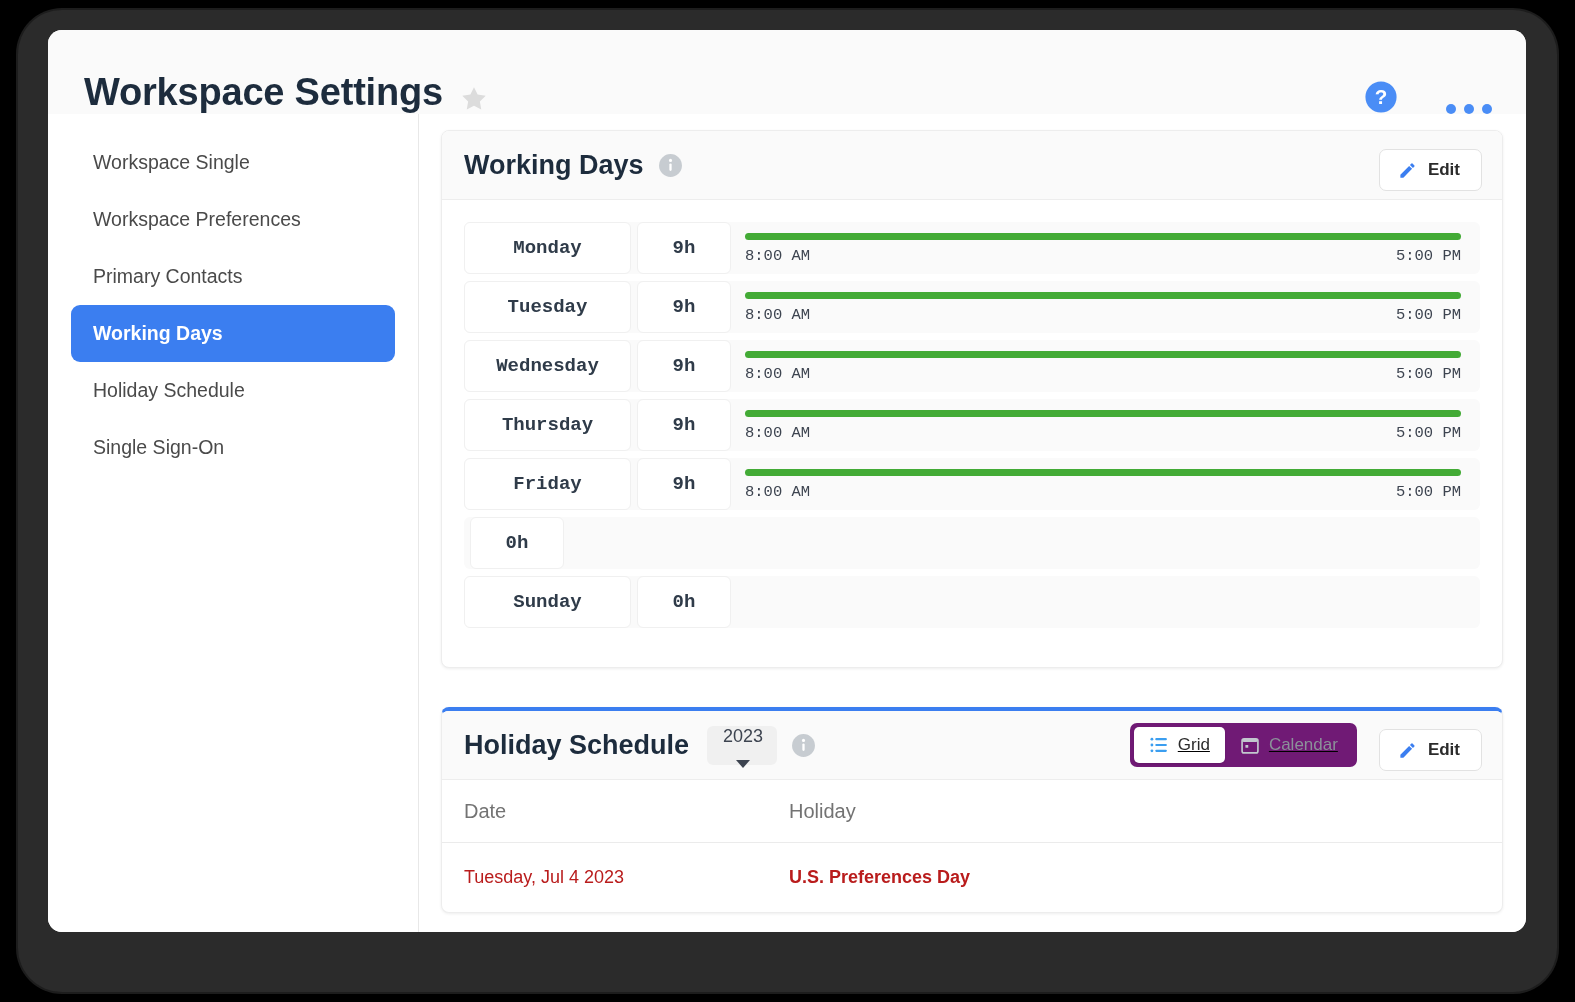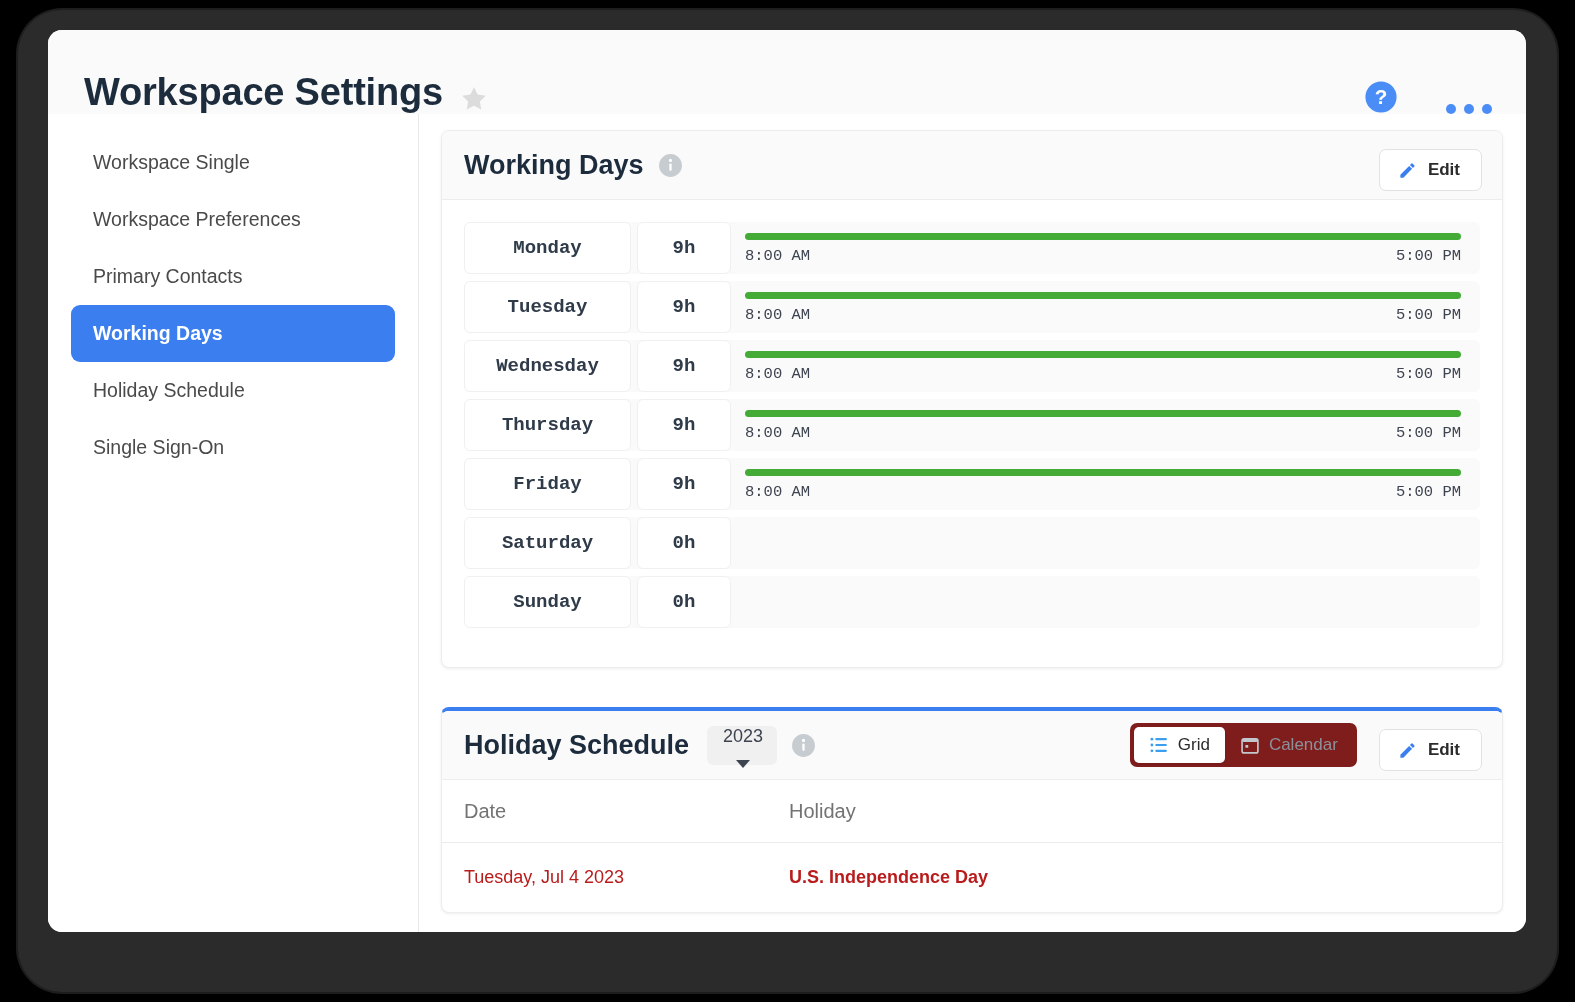--- a/index.html
+++ b/index.html
@@ -220,24 +220,25 @@
   .caret {
     width: 0; height: 0;
     border-left: 7px solid transparent;
     border-right: 7px solid transparent;
     border-top: 8px solid #3d4450;
   }
 
   .view-toggle {
     display: flex;
     align-items: center;
-    background: #7f1d1d;
+    background: #701a75;
     border-radius: 7px;
     padding: 4px;
     margin-right: 22px;
+    text-decoration: underline;
   }
   .toggle-opt {
     display: flex;
     align-items: center;
     gap: 9px;
     height: 36px;
     padding: 0 15px;
     border-radius: 5px;
     font-size: 17px;
     color: #8b9199;
@@ -398,21 +399,20 @@
             <div class="day-range">
               <div class="range-bar"></div>
               <div class="range-times">
                 <span>8:00 AM</span>
                 <span>5:00 PM</span>
               </div>
             </div>
           </div>
 
           <div class="day-row off">
-            <div class="day-name">Saturday</div>
             <div class="day-hours">0h</div>
             <div class="day-range"></div>
           </div>
 
           <div class="day-row off">
             <div class="day-name">Sunday</div>
             <div class="day-hours">0h</div>
             <div class="day-range"></div>
           </div>
 
@@ -469,21 +469,21 @@
         <table class="holiday-table">
           <thead>
             <tr>
               <th class="col-date">Date</th>
               <th>Holiday</th>
             </tr>
           </thead>
           <tbody>
             <tr>
               <td class="col-date">Tuesday, Jul 4 2023</td>
-              <td class="holiday-name">U.S. Independence Day</td>
+              <td class="holiday-name">U.S. Preferences Day</td>
             </tr>
           </tbody>
         </table>
       </section>
 
     </main>
   </div>
 </div>
 </div>
 

